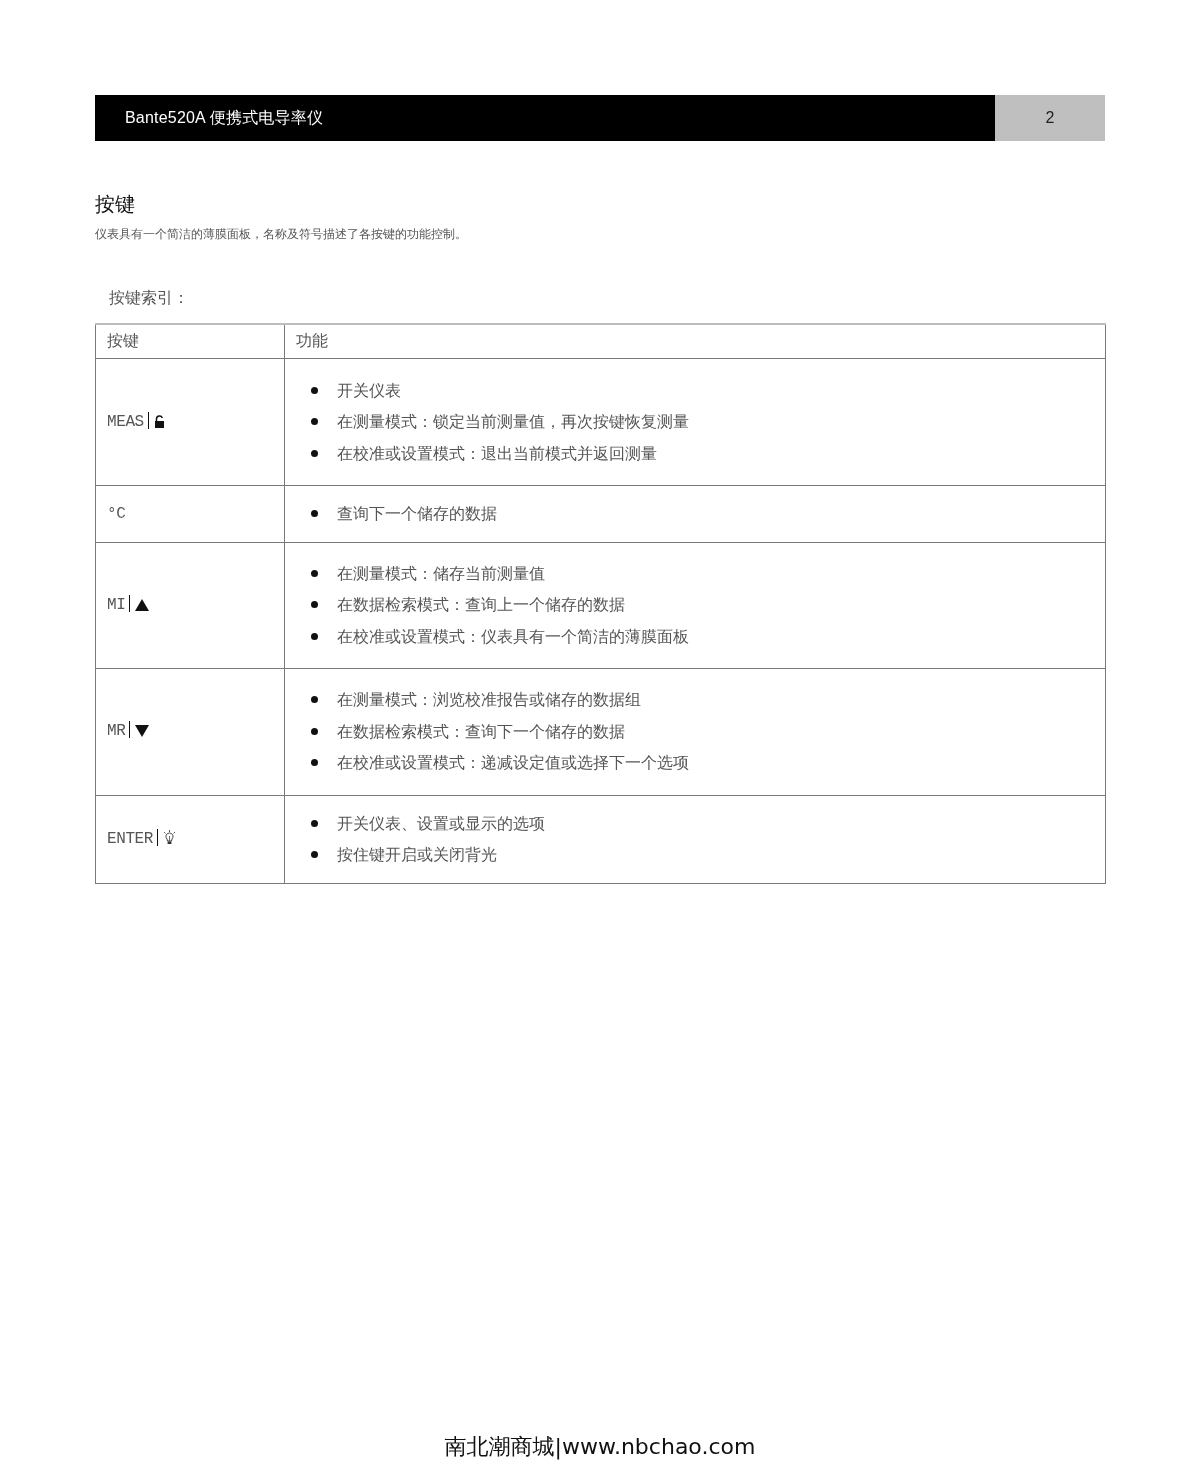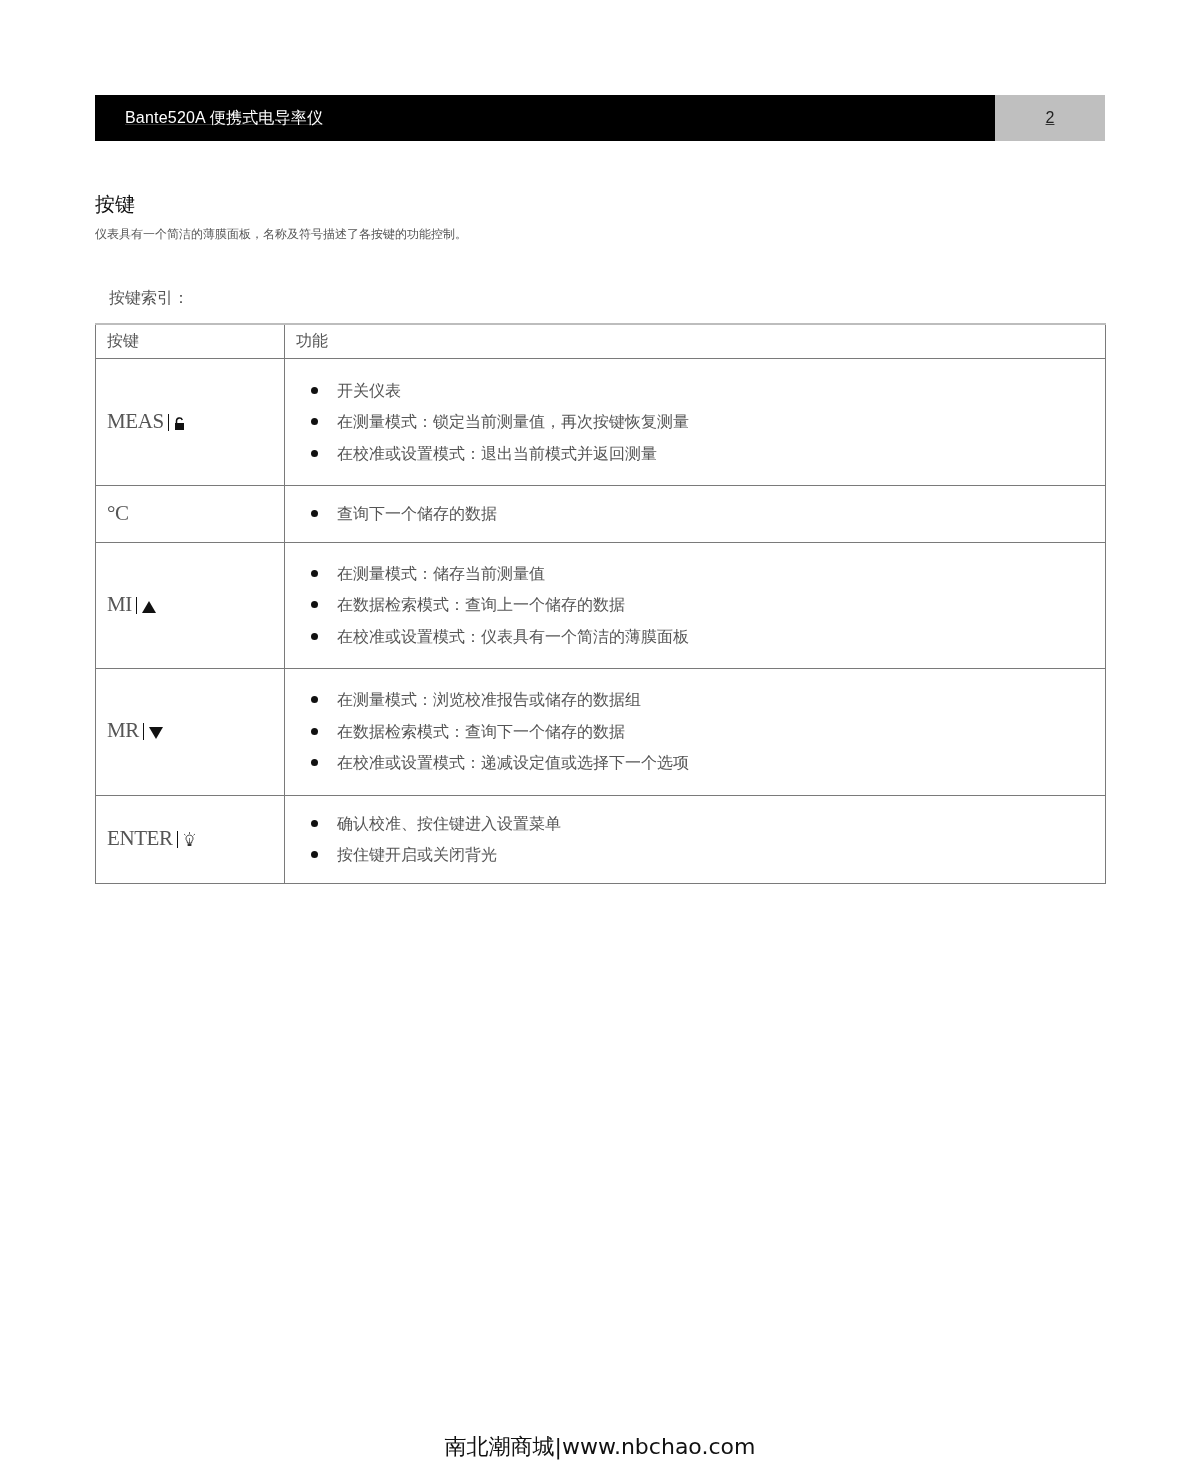--- a/index.html
+++ b/index.html
@@ -4,21 +4,20 @@
 <style>
   html, body { margin: 0; padding: 0; background: #ffffff; }
   body {
     width: 1200px; height: 1484px; position: relative; overflow: hidden;
     font-family: "DejaVu Sans", "Liberation Sans", sans-serif;
     color: #333;
   }
   .header-bar {
     position: absolute; left: 95px; top: 95px; width: 1010px; height: 46px;
     display: flex;
-    text-decoration: underline;
   }
   .header-title {
     background: #000; color: #fff; flex: 0 0 900px; height: 46px;
     display: flex; align-items: center; padding-left: 30px; box-sizing: border-box;
     font-family: "Liberation Sans", sans-serif; font-size: 16px; letter-spacing: 0.2px;
   }
   .header-page {
     background: #bfbfbf; color: #222; flex: 1; height: 46px;
     display: flex; align-items: center; justify-content: center;
     font-family: "Liberation Sans", sans-serif; font-size: 16px;
@@ -41,21 +40,21 @@
     font-size: 16px;
   }
   table.keys th, table.keys td {
     border: 1px solid #7a7a7a; vertical-align: middle; text-align: left;
     font-weight: normal; color: #555;
   }
   table.keys thead th { border-top: 2px solid #bdbdbd; height: 33px; padding: 0 0 0 11px; }
   table.keys col.c1 { width: 189px; }
   td.keycell {
     padding-left: 11px; color: #111;
-    font-family: Liberation Serif, serif; font-size: 21px; letter-spacing: -0.4px;
+    font-family: Liberation Mono, monospace; font-size: 16px; letter-spacing: -0.4px;
   }
   .sep { display: inline-block; width: 1px; height: 17px; background: #111; margin: 0 5px 0 4px; vertical-align: -3px; }
   .kicon { display: inline-block; vertical-align: -2px; }
   td.funcs { padding: 0 0 0 11px; }
   ul.flist { list-style: none; margin: 12px; padding: 0; }
   ul.flist li { position: relative; padding-left: 29px; line-height: 31.5px; color: #555; }
   ul.flist li::before {
     content: ""; position: absolute; left: 3px; top: 12px;
     width: 7px; height: 7px; border-radius: 50%; background: #111;
   }
@@ -161,21 +160,21 @@
               <line x1="1" y1="2" x2="2.5" y2="3.3" stroke="#333" stroke-width="0.8"></line>
               <line x1="12" y1="2" x2="10.5" y2="3.3" stroke="#333" stroke-width="0.8"></line>
               <path d="M6.5 3 A3.5 3.5 0 0 1 9 9 L8.5 11 H4.5 L4 9 A3.5 3.5 0 0 1 6.5 3 Z" fill="none" stroke="#333" stroke-width="0.9"></path>
               <line x1="6.5" y1="6" x2="6.5" y2="11" stroke="#333" stroke-width="0.7"></line>
               <rect x="4.6" y="11.5" width="3.8" height="2.5" fill="#333"></rect>
             </svg>
         </span>
       </td>
       <td class="funcs">
         <ul class="flist">
-          <li>确认校准、按住键进入设置菜单</li>
+          <li>开关仪表、设置或显示的选项</li>
           <li>按住键开启或关闭背光</li>
         </ul>
       </td>
     </tr>
   </tbody>
 </table>
 
 <div class="footer">南北潮商城|www.nbchao.com</div>
 
 </body></html>

